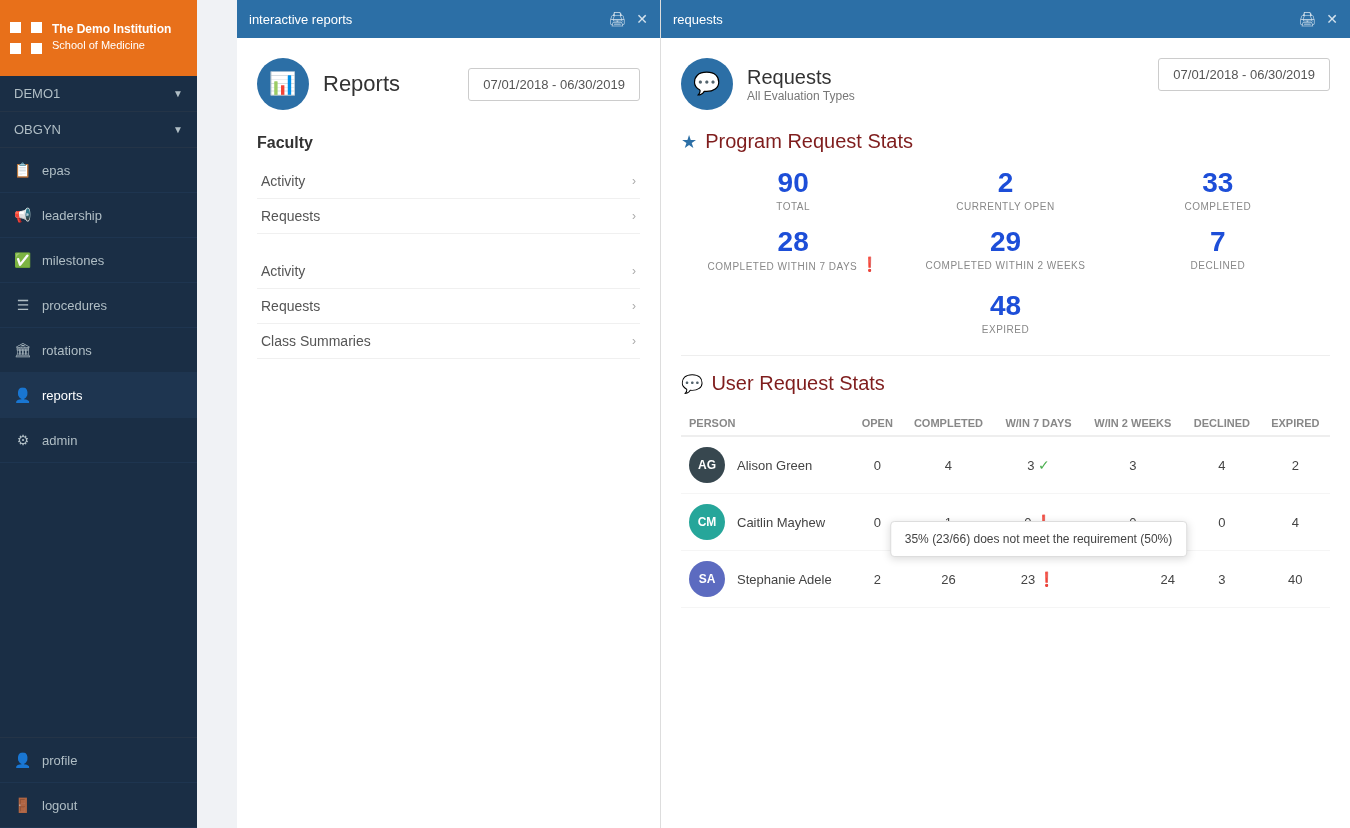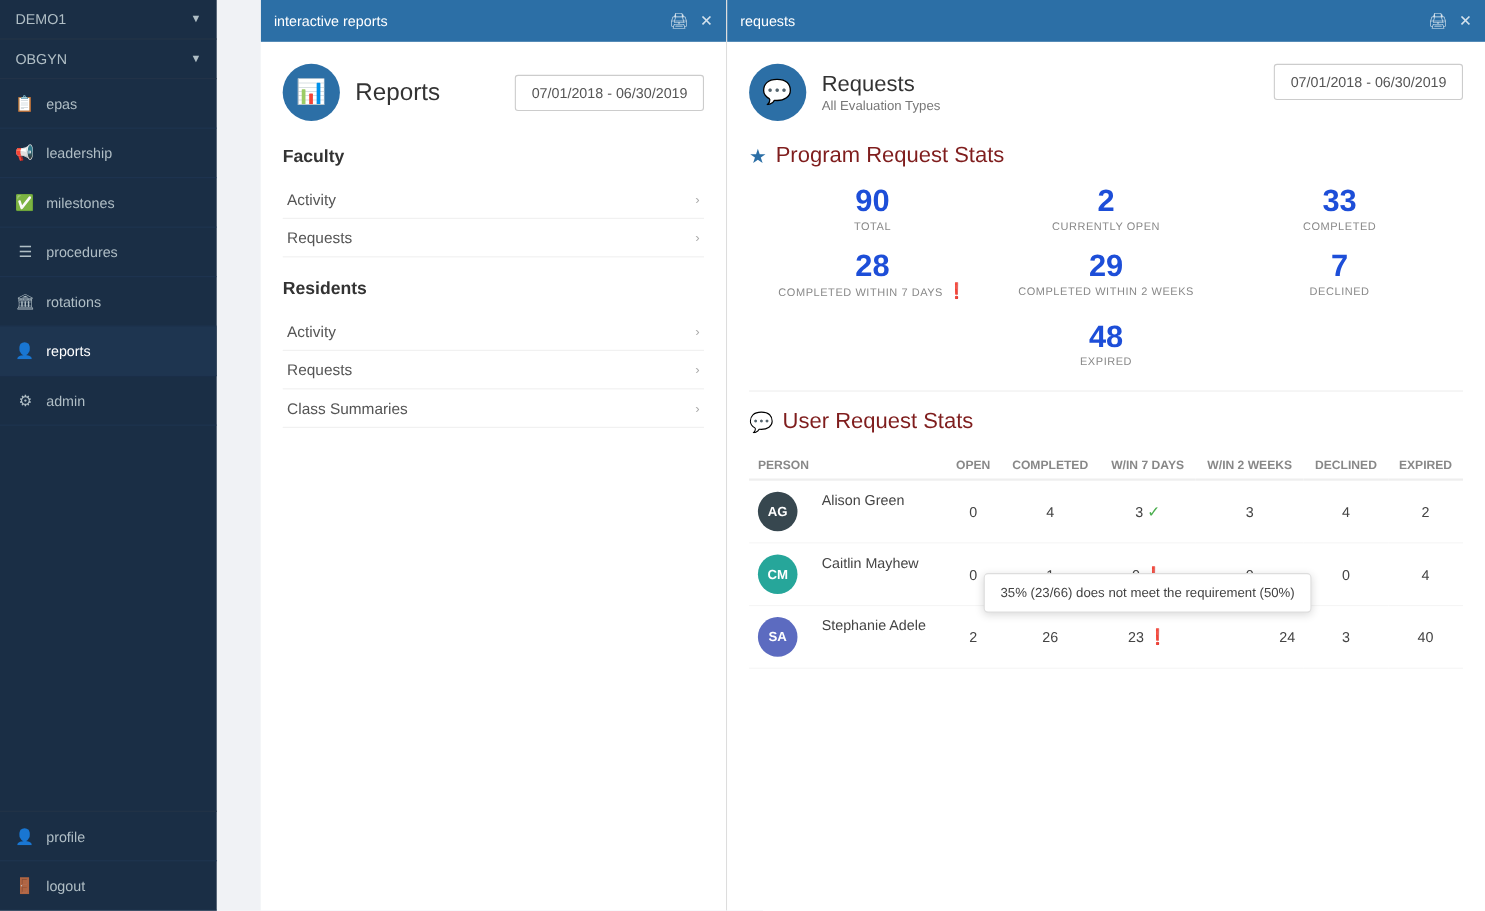--- a/index.html
+++ b/index.html
@@ -228,21 +228,21 @@
       width: 36px;
       height: 36px;
       border-radius: 50%;
       display: inline-flex;
       align-items: center;
       justify-content: center;
       color: white;
       font-size: 12px;
       font-weight: 700;
     }
-    .person-cell { display: flex; align-items: flex-start; gap: 22px; }
+    .person-cell { display: flex; align-items: center; gap: 12px; }
     .person-name { font-size: 13px; color: #444; }
 
     .check-icon { color: #4caf50; font-size: 14px; }
 
     .tooltip-wrapper { position: relative; display: inline-block; }
     .tooltip-box {
       position: absolute;
       bottom: 30px;
       left: 50%;
       transform: translateX(-50%);
@@ -255,20 +255,27 @@
       white-space: nowrap;
       box-shadow: 0 2px 8px rgba(0,0,0,0.15);
       z-index: 10;
       min-width: 200px;
     }
   </style>
 </head>
 <body>
 
 <div class="sidebar">
+  <div class="sidebar-logo">
+    <div class="logo-cross"></div>
+    <div class="logo-text">
+      <span>The Demo Institution</span><br>
+      <span class="logo-sub">School of Medicine</span>
+    </div>
+  </div>
 
   <div class="sidebar-dropdown">
     <span>DEMO1</span>
     <span class="dropdown-arrow">▼</span>
   </div>
   <div class="sidebar-dropdown">
     <span>OBGYN</span>
     <span class="dropdown-arrow">▼</span>
   </div>
 
@@ -341,21 +348,20 @@
             <div class="menu-item">
       <span>Activity</span>
       <span class="menu-chevron">›</span>
     </div>
             <div class="menu-item">
       <span>Requests</span>
       <span class="menu-chevron">›</span>
     </div>
           </div>
           <div class="section-group">
-            <div class="section-title">Residents</div>
             <div class="menu-item">
       <span>Activity</span>
       <span class="menu-chevron">›</span>
     </div>
             <div class="menu-item">
       <span>Requests</span>
       <span class="menu-chevron">›</span>
     </div>
             <div class="menu-item">
       <span>Class Summaries</span>

